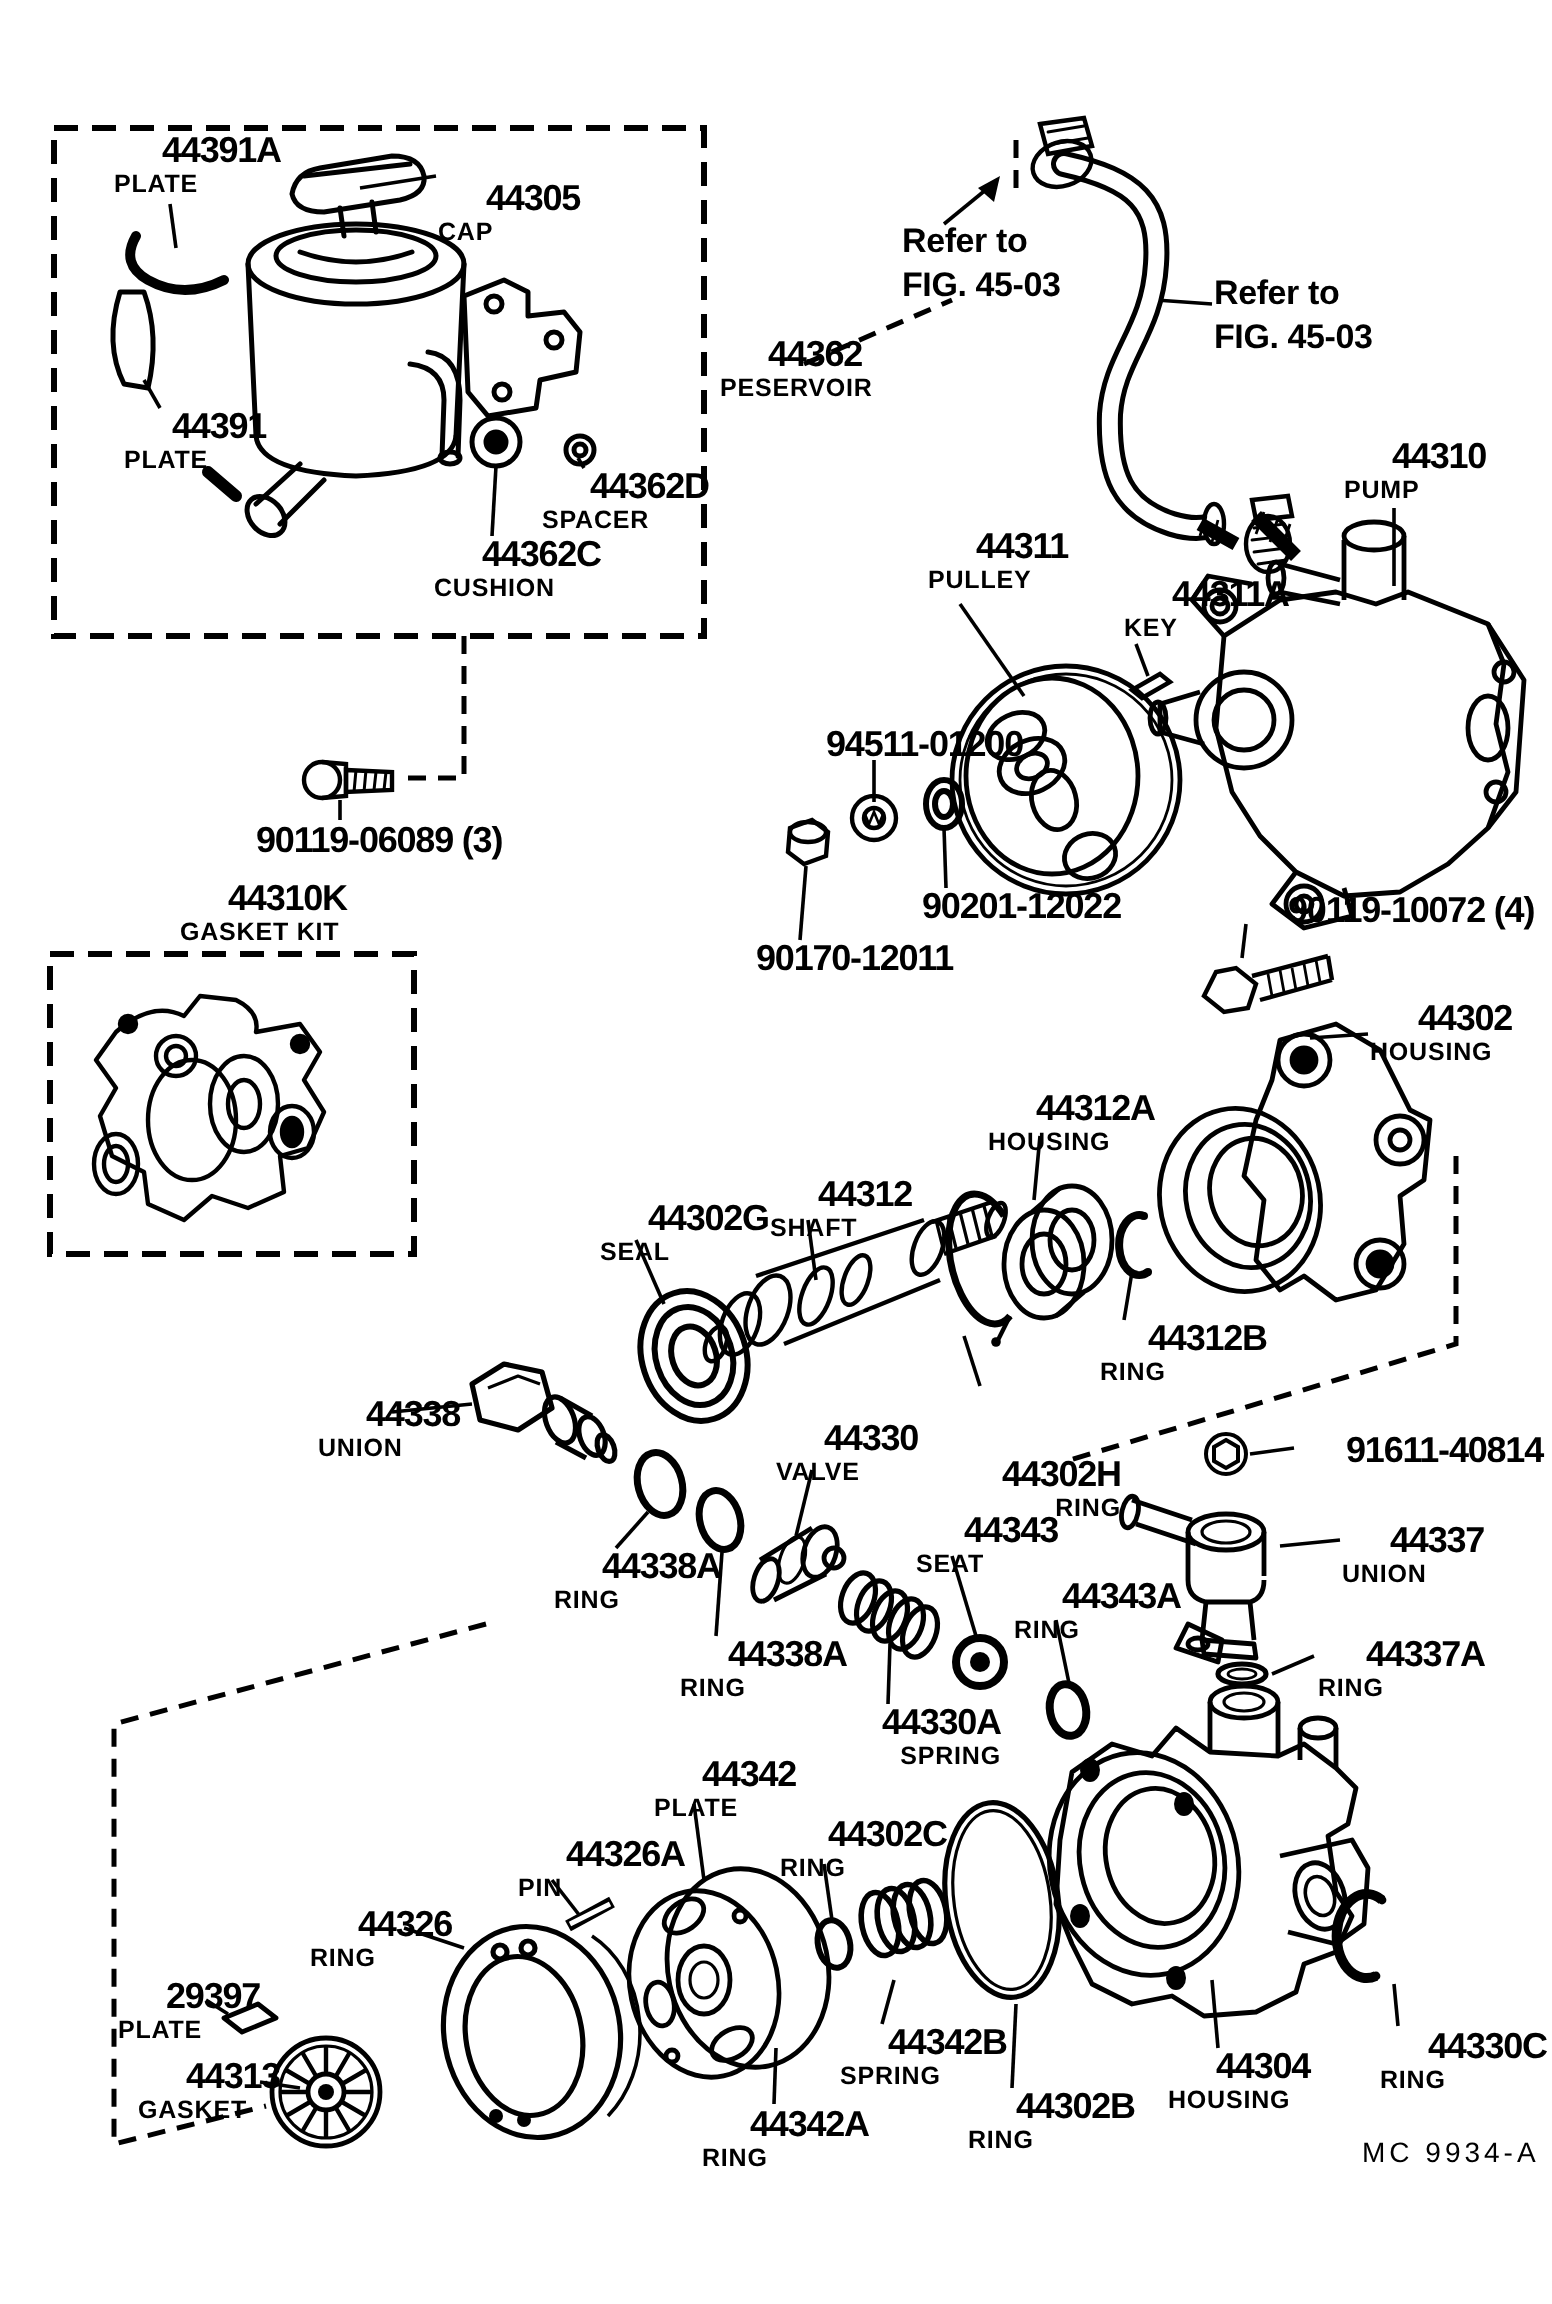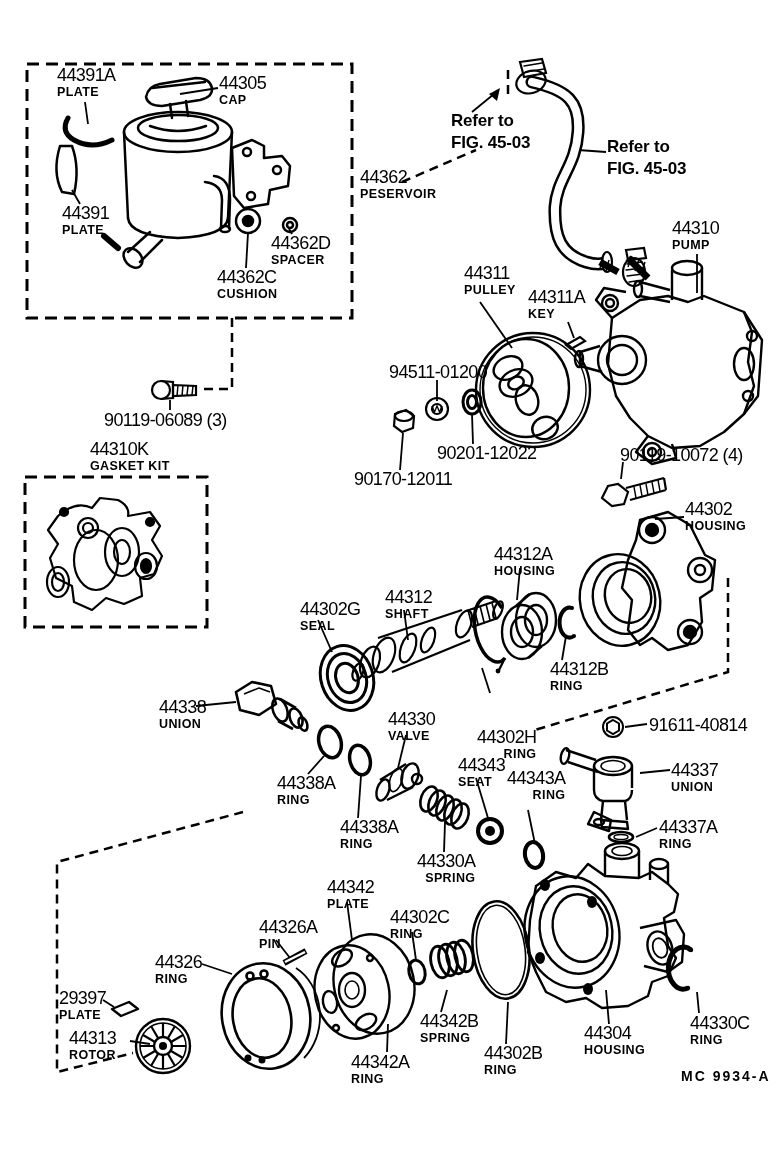--- a/index.html
+++ b/index.html
@@ -2,24 +2,24 @@
 <html><head>
 <meta charset="utf-8">
 <style>
   html,body{margin:0;padding:0;}
   body{
     width:776px;height:1152px;position:relative;background:#ffffff;
     font-family:"Liberation Sans", sans-serif;color:#000;overflow:hidden;
   }
   #art{position:absolute;left:0;top:0;width:776px;height:1152px;}
   .callout{position:absolute;line-height:1;white-space:nowrap;}
-  .callout .num{font-size:18px;font-weight:normal;letter-spacing:-0.6px;}
+  .callout .num{font-size:18px;font-weight:bold;letter-spacing:-0.6px;margin-left:24px;}
   .callout .desc{font-size:12.5px;font-weight:bold;letter-spacing:0.4px;margin-top:2px;}
   .note{position:absolute;font-size:17px;font-weight:bold;line-height:1.3;letter-spacing:-0.2px;white-space:pre;}
-  .footer-code{position:absolute;font-size:14px;font-weight:bold;letter-spacing:2px;}
+  .footer-code{position:absolute;font-size:14px;font-weight:normal;letter-spacing:2px;}
 </style>
 </head>
 <body>
 
 <svg id="art" viewBox="0 0 776 1152" xmlns="http://www.w3.org/2000/svg">
 
   <g fill="none" stroke="#000" stroke-width="3" stroke-dasharray="12 7">
     <rect x="27" y="64" width="325" height="254"></rect>
     <rect x="25" y="477" width="182" height="150"></rect>
   </g>
@@ -382,21 +382,21 @@
     <circle cx="688" cy="988" r="2.2" fill="#000" stroke="none"></circle>
     <circle cx="691" cy="950" r="2.2" fill="#000" stroke="none"></circle>
   </g>
 </svg>
 
 <div id="callouts-layer">
     <div class="callout" style="left: 57px; top: 66px;">
       <div class="num">44391A</div>
       <div class="desc">PLATE</div>
     </div>
-    <div class="callout" style="left: 219px; top: 74px;">
+    <div class="callout" style="left: 219px; top: 90px;">
       <div class="num">44305</div>
       <div class="desc">CAP</div>
     </div>
     <div class="callout" style="left: 62px; top: 204px;">
       <div class="num">44391</div>
       <div class="desc">PLATE</div>
     </div>
     <div class="callout" style="left: 271px; top: 234px;">
       <div class="num">44362D</div>
       <div class="desc">SPACER</div>
@@ -410,21 +410,21 @@
       <div class="desc">PESERVOIR</div>
     </div>
     <div class="callout" style="left: 672px; top: 219px;">
       <div class="num">44310</div>
       <div class="desc">PUMP</div>
     </div>
     <div class="callout" style="left: 464px; top: 264px;">
       <div class="num">44311</div>
       <div class="desc">PULLEY</div>
     </div>
-    <div class="callout" style="left: 528px; top: 288px;">
+    <div class="callout" style="left: 562px; top: 288px;">
       <div class="num">44311A</div>
       <div class="desc">KEY</div>
     </div>
     <div class="callout" style="left: 389px; top: 363px;">
       <div class="num">94511-01200</div>
     </div>
     <div class="callout" style="left: 354px; top: 470px;">
       <div class="num">90170-12011</div>
     </div>
     <div class="callout" style="left: 437px; top: 444px;">
@@ -481,21 +481,21 @@
       <div class="desc">RING</div>
     </div>
     <div class="callout" style="left: 417px; top: 852px; text-align: right;">
       <div class="num">44330A</div>
       <div class="desc">SPRING</div>
     </div>
     <div class="callout" style="left: 458px; top: 756px;">
       <div class="num">44343</div>
       <div class="desc">SEAT</div>
     </div>
-    <div class="callout" style="left: 507px; top: 769px; text-align: right;">
+    <div class="callout" style="left: 507px; top: 789px;">
       <div class="num">44343A</div>
       <div class="desc">RING</div>
     </div>
     <div class="callout" style="left: 649px; top: 716px;">
       <div class="num">91611-40814</div>
     </div>
     <div class="callout" style="left: 671px; top: 761px;">
       <div class="num">44337</div>
       <div class="desc">UNION</div>
     </div>
@@ -518,21 +518,21 @@
     <div class="callout" style="left: 155px; top: 953px;">
       <div class="num">44326</div>
       <div class="desc">RING</div>
     </div>
     <div class="callout" style="left: 59px; top: 989px;">
       <div class="num">29397</div>
       <div class="desc">PLATE</div>
     </div>
     <div class="callout" style="left: 69px; top: 1029px;">
       <div class="num">44313</div>
-      <div class="desc">ROTOR</div>
+      <div class="desc">GASKET</div>
     </div>
     <div class="callout" style="left: 420px; top: 1012px;">
       <div class="num">44342B</div>
       <div class="desc">SPRING</div>
     </div>
     <div class="callout" style="left: 351px; top: 1053px;">
       <div class="num">44342A</div>
       <div class="desc">RING</div>
     </div>
     <div class="callout" style="left: 484px; top: 1044px;">

